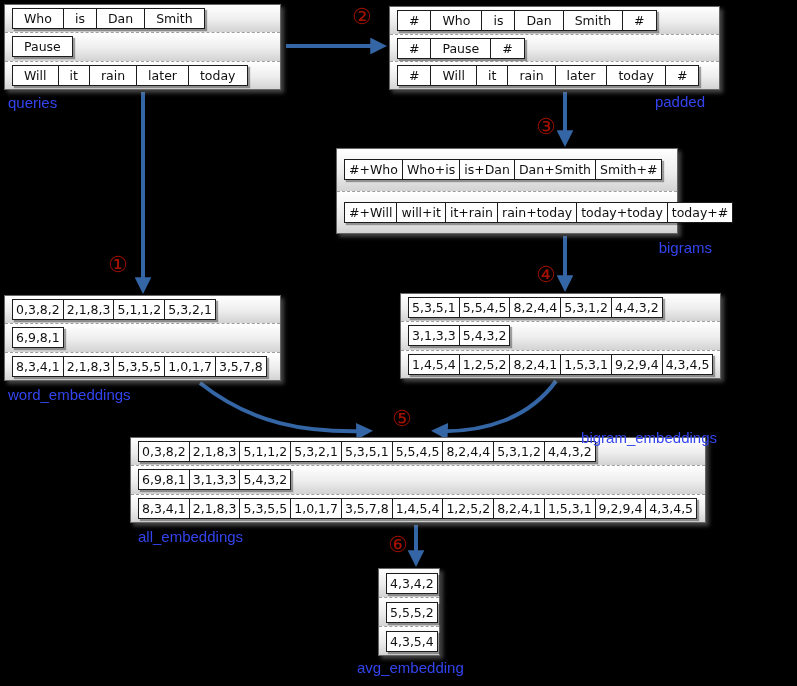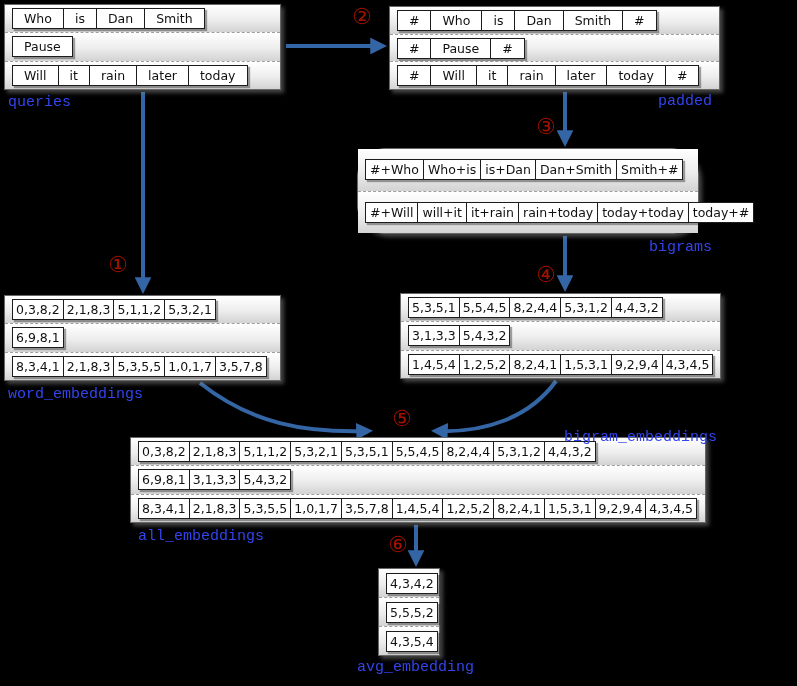--- a/index.html
+++ b/index.html
@@ -58,21 +58,21 @@
     color: #111111;
     white-space: nowrap;
     text-align: center;
   }
   .cell:last-child { border-right: none; }
   .medium .cell { padding: 2px 4px; }
   .tight  .cell { padding: 2px 3px; }
   .lbl {
     position: absolute;
     z-index: 3;
-    font-family: Liberation Mono, monospace;
+    font-family: Liberation Sans, sans-serif;
     font-size: 15px;
     color: #3344ee;
     white-space: nowrap;
   }
   .step {
     position: absolute;
     z-index: 3;
     font-family: "DejaVu Sans", "Liberation Sans", sans-serif;
     font-size: 22px;
     line-height: 22px;
@@ -148,21 +148,21 @@
           <span class="cell">Will</span>
           <span class="cell">it</span>
           <span class="cell">rain</span>
           <span class="cell">later</span>
           <span class="cell">today</span>
           <span class="cell">#</span>
         </div>
       </div>
     </div>
 
-  <div class="box medium" style="left:357px; top:148px; width:342px; height:86px;border-radius:29px;">
+  <div class="box medium" style="left:336px; top:148px; width:342px; height:86px;">
       <div class="band">
         <div class="strip">
           <span class="cell">#+Who</span>
           <span class="cell">Who+is</span>
           <span class="cell">is+Dan</span>
           <span class="cell">Dan+Smith</span>
           <span class="cell">Smith+#</span>
         </div>
       </div>
       <div class="band">
@@ -280,21 +280,21 @@
         </div>
       </div>
       <div class="band">
         <div class="strip">
           <span class="cell">4,3,5,4</span>
         </div>
       </div>
     </div>
 
   <div class="lbl" style="left:8px; top:94px;">queries</div>
-  <div class="lbl" style="right:85px; top:93px;">padded</div>
+  <div class="lbl" style="right:92px; top:93px;">padded</div>
   <div class="lbl" style="right:85px; top:239px;">bigrams</div>
   <div class="lbl" style="left:8px; top:386px;">word_embeddings</div>
   <div class="lbl" style="right:80px; top:385px;margin-top:44px;">bigram_embeddings</div>
   <div class="lbl" style="left:138px; top:528px;">all_embeddings</div>
   <div class="lbl" style="left:357px; top:659px;">avg_embedding</div>
 
   <div class="step" style="left:108px; top:254px;">①</div>
   <div class="step" style="left:352px; top:6px;">②</div>
   <div class="step" style="left:536px; top:116px;">③</div>
   <div class="step" style="left:536px; top:264px;">④</div>

